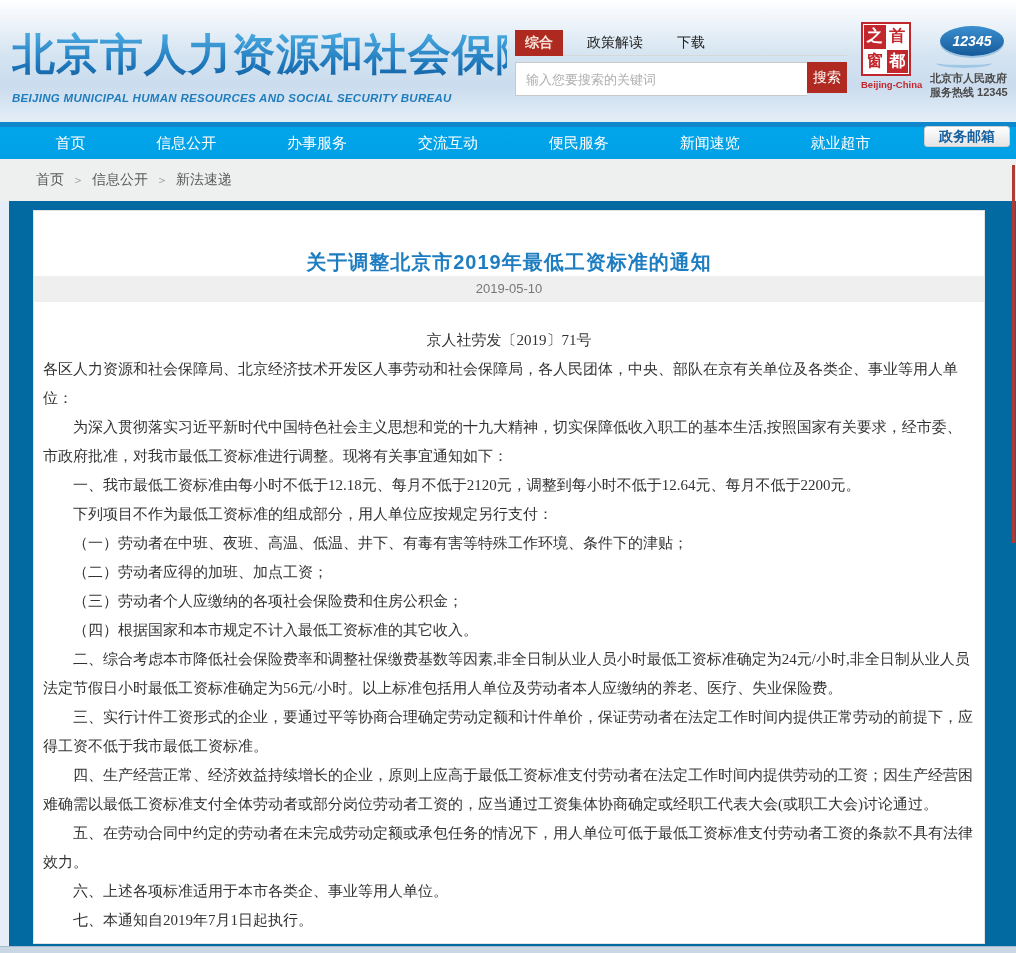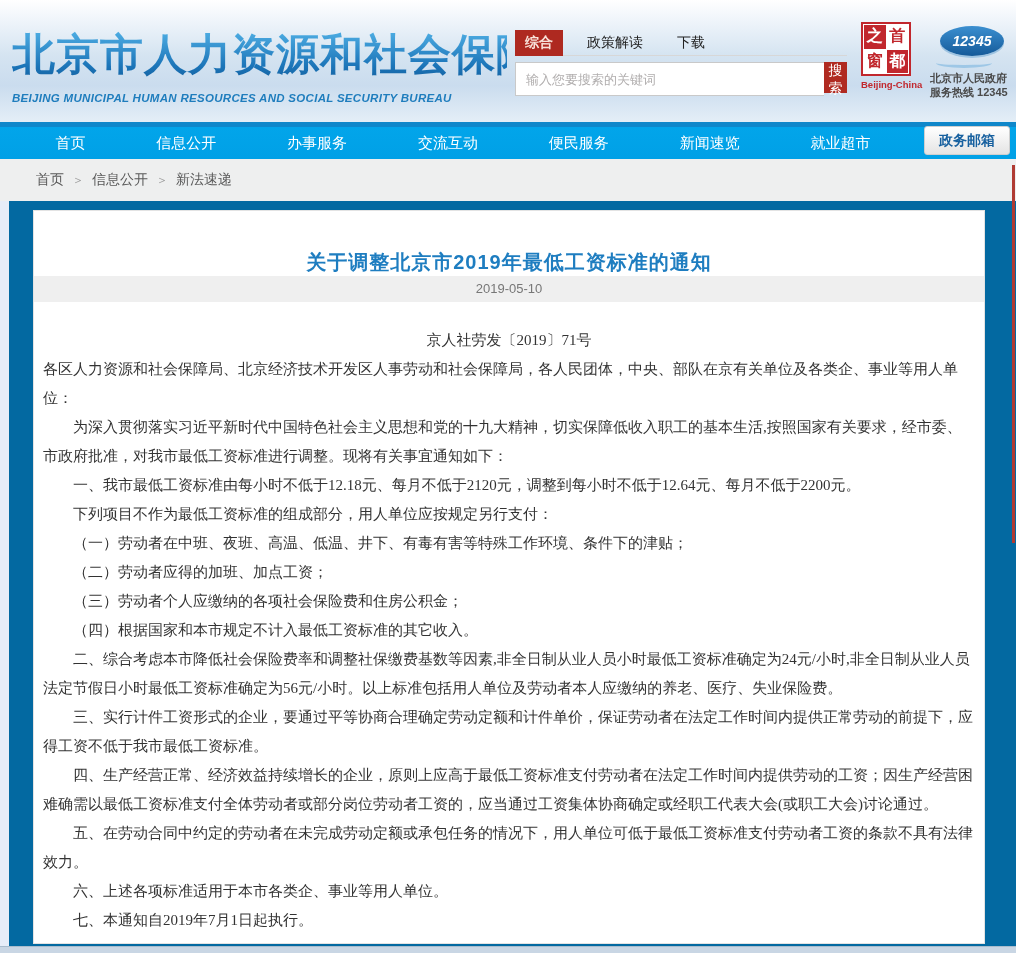--- a/index.html
+++ b/index.html
@@ -30,21 +30,21 @@
   .search-tab { font-size:14px; color:#222; padding:4px 10px; cursor:pointer; white-space:nowrap; }
   .search-tab.active { background:#ae2920; color:#f8e3da; font-weight:bold; }
   .search-tab + .search-tab { margin-left:14px; }
   .search-row { display:flex; margin-top:6px; height:31px; }
   .search-input {
     flex:1; height:31px; border:1px solid #c9c9c9; border-right:none; background:#fff;
     padding:16px 10px; font-size:13px; color:#333; outline:none; font-family:"Liberation Sans",sans-serif;
   }
   .search-input::placeholder { color:#b1aeae; }
   .search-btn {
-    width:23px; height:31px; background:#b02a21; color:#fff; border:none;
+    width:40px; height:31px; background:#b02a21; color:#fff; border:none;
     font-size:14px; cursor:pointer; font-family:"Liberation Sans",sans-serif;
   }
 
   .seal-block { position:absolute; left:861px; top:22px; width:56px; text-align:center; cursor:pointer; }
   .seal {
     width:50px; height:54px; border:2px solid #c1272d; background:#fff;
     display:grid; grid-template-columns:1fr 1fr; grid-template-rows:1fr 1fr; padding:1px; gap:1px;
   }
   .seal span { display:flex; align-items:center; justify-content:center; font-size:16px; font-weight:bold; }
   .seal .r { background:#c1272d; color:#fff; }
@@ -69,21 +69,21 @@
   .main-nav {
     position:absolute; left:0; top:122px; width:1016px; height:37px;
     background:linear-gradient(180deg,#0f87ca 0px,#0f87ca 5px,#02a5ea 5px,#00a0e6 100%);
   }
   .nav-items {
     position:absolute; left:20px; right:110px; top:5px; height:32px;
     display:flex; align-items:center; justify-content:space-around;
   }
   .nav-item { color:#fff; font-size:15px; cursor:pointer; white-space:nowrap; }
   .mail-btn {
-    position:absolute; right:6px; top:4px; width:86px; height:29px;
+    position:absolute; right:6px; top:4px; width:86px; height:21px;
     background:linear-gradient(180deg,#ffffff,#e4e4e4);
     border:1px solid #cfcfcf; border-radius:3px;
     color:#17609f; font-size:14px; font-weight:bold; cursor:pointer;
     font-family:"Liberation Sans",sans-serif;
   }
 
   
   .breadcrumb-bar {
     position:absolute; left:0; top:159px; width:1016px; height:42px;
     background:#eeefef; display:flex; align-items:center; padding-left:36px;

